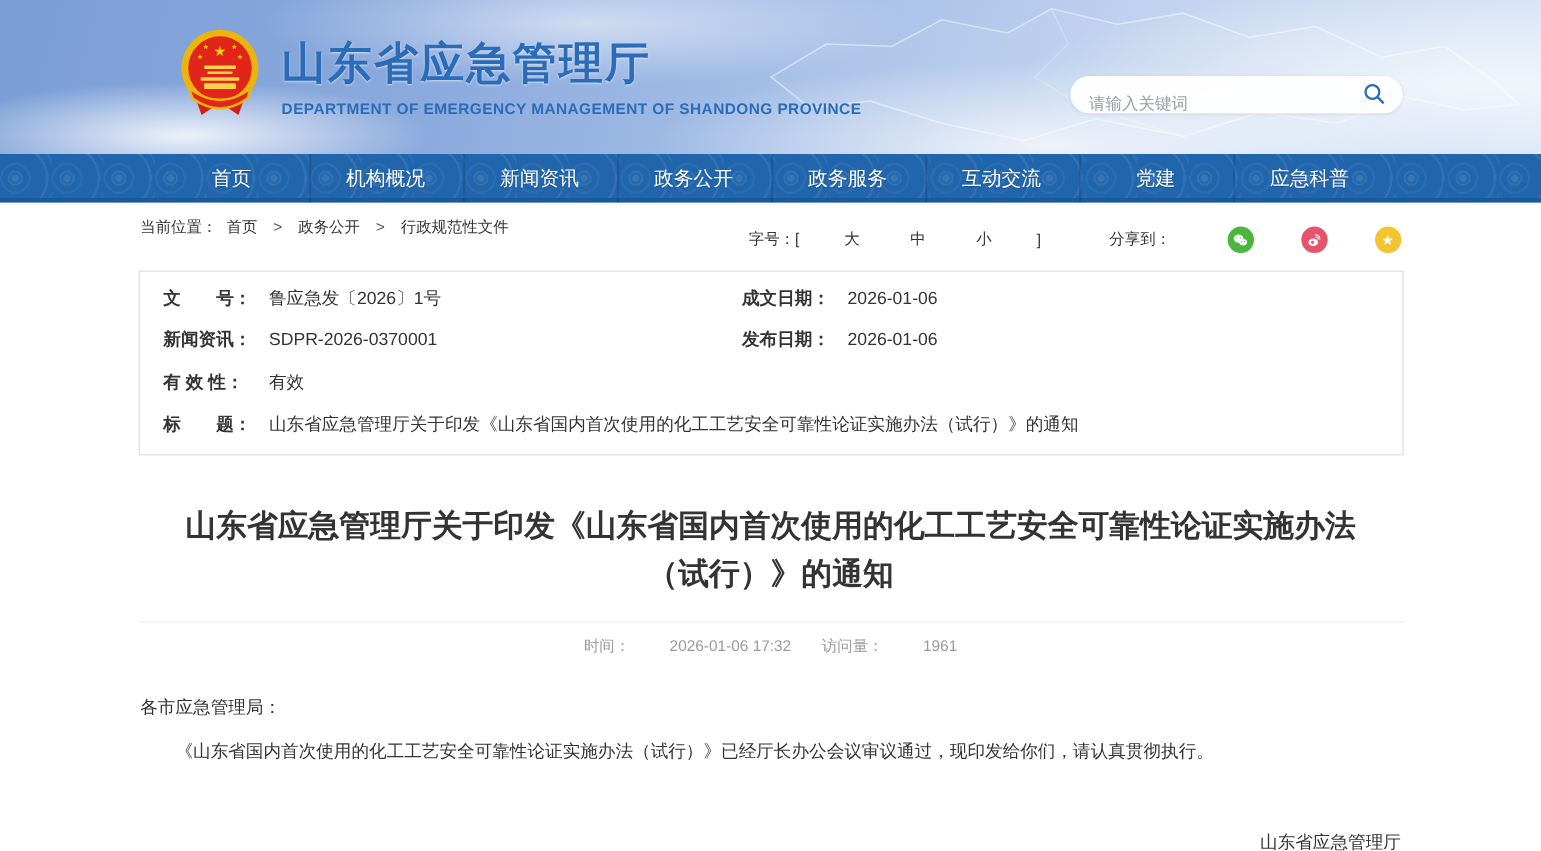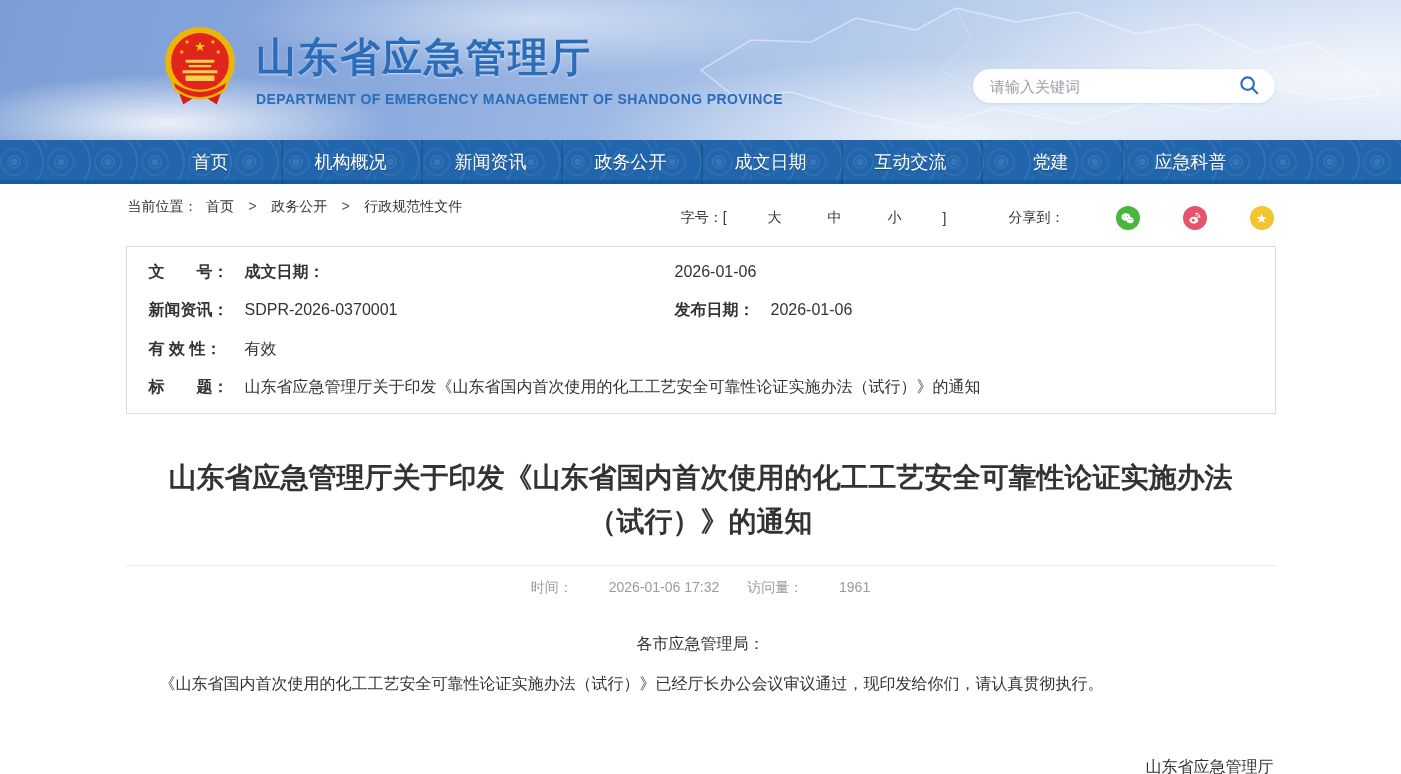--- a/index.html
+++ b/index.html
@@ -24,21 +24,21 @@
   .emblem { width:76px; height:88px; flex:0 0 auto; }
   .brand-text { margin-left:18px; }
   .brand-title {
     font-size:40px; font-weight:bold; color:#2b6cb8; letter-spacing:2px;
     text-shadow:0 1px 2px rgba(255,255,255,.6);
   }
   .brand-sub { font-size:14px; font-weight:bold; color:#2b6cb8; letter-spacing:.4px; margin-top:6px; }
   .search {
     position:absolute; right:126px; top:69px; width:302px; height:34px;
     background:rgba(255,255,255,.96); border-radius:17px;
-    display:flex; align-items:center; box-shadow:0 1px 3px rgba(70,100,150,.15);
+    display:flex; align-items:flex-end; box-shadow:0 1px 3px rgba(70,100,150,.15);
   }
   .search-input {
     flex:1; border:none; outline:none; background:transparent;
     padding:0 6px 0 17px; font-size:15px; color:#333;
     font-family:"Liberation Sans","DejaVu Sans",sans-serif;
   }
   .search-input::placeholder { color:#9aa0a6; }
   .search-btn { background:transparent; border:none; width:42px; height:34px; cursor:pointer; padding:0 14px 0 4px; }
 
   
@@ -92,21 +92,21 @@
     width:1104px; margin:42px auto 0; text-align:center;
     font-size:28px; line-height:1.6; font-weight:bold; color:#333;
   }
   .article-meta {
     margin-top:20px; border-top:1px solid #ececec; padding-top:13px;
     text-align:center; font-size:14px; color:#9b9b9b;
   }
   .article-meta span { margin:0 16px; }
   .article-meta .gap { margin-left:8px; }
   .article-body { font-size:16px; line-height:1.7; color:#333; padding:0 2px; }
-  .salutation { margin:33px 0 0;text-align:center; }
+  .salutation { margin:33px 0 0; }
   .para { margin:13px 0 0; text-indent:2em; }
   .sign { text-align:right; margin:0; }
   .sign.org { margin-top:55px; }
 </style>
 </head>
 <body>
 
 <div class="page">
 
   <header class="masthead">
@@ -148,21 +148,21 @@
       </button>
     </div>
   </header>
 
   <nav class="mainnav">
     <div class="nav-inner">
       <a class="nav-item">首页</a>
       <a class="nav-item">机构概况</a>
       <a class="nav-item">新闻资讯</a>
       <a class="nav-item">政务公开</a>
-      <a class="nav-item">成文日期</a>
+      <a class="nav-item">政务服务</a>
       <a class="nav-item">互动交流</a>
       <a class="nav-item">党建</a>
       <a class="nav-item">应急科普</a>
     </div>
   </nav>
 
   <main class="content">
 
     <div class="crumb-row">
       <div class="breadcrumb">
@@ -202,20 +202,21 @@
         </a>
         <a class="share" style="background-color: rgb(242, 196, 48);">
           <span class="star-glyph">★</span>
         </a>
       </div>
     </div>
 
     <section class="meta-table">
       <div class="meta-row">
         <span class="m-label">文　　号：</span>
+        <span class="m-value">鲁应急发〔2026〕1号</span>
         <span class="m-label">成文日期：</span>
         <span class="m-value">2026-01-06</span>
       </div>
       <div class="meta-row">
         <span class="m-label">新闻资讯：</span>
         <span class="m-value">SDPR-2026-0370001</span>
         <span class="m-label">发布日期：</span>
         <span class="m-value">2026-01-06</span>
       </div>
       <div class="meta-row full">

